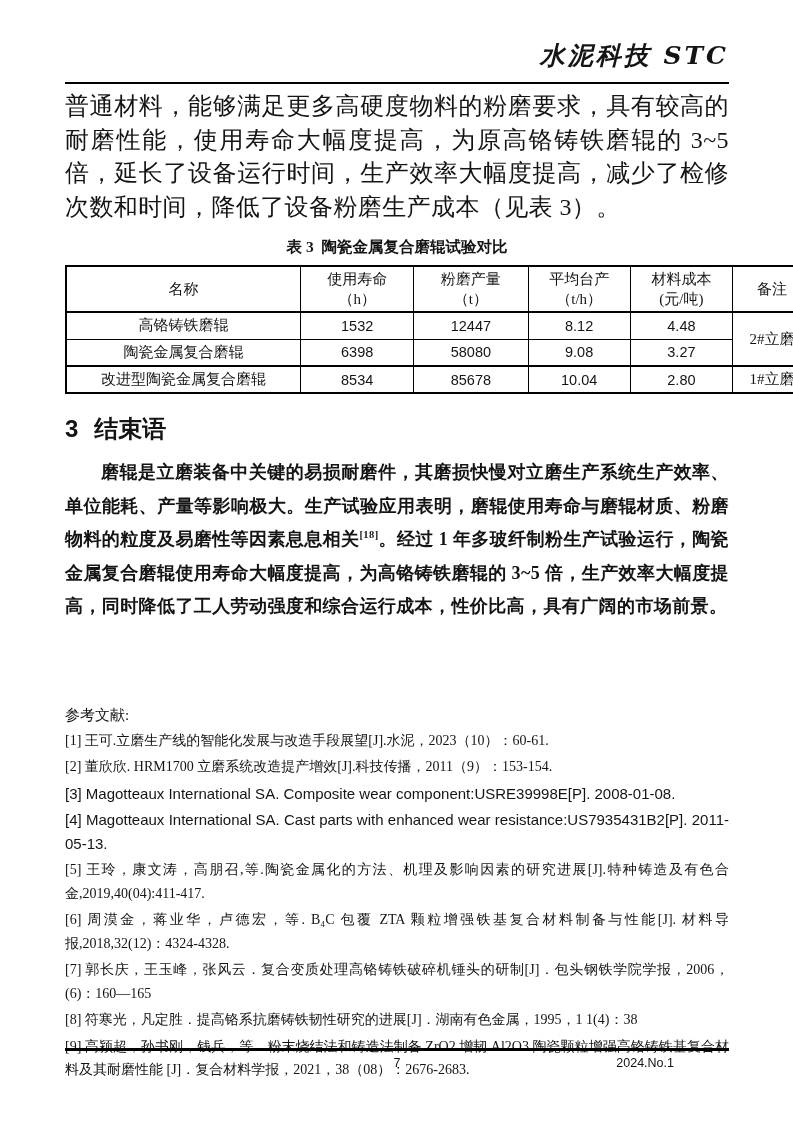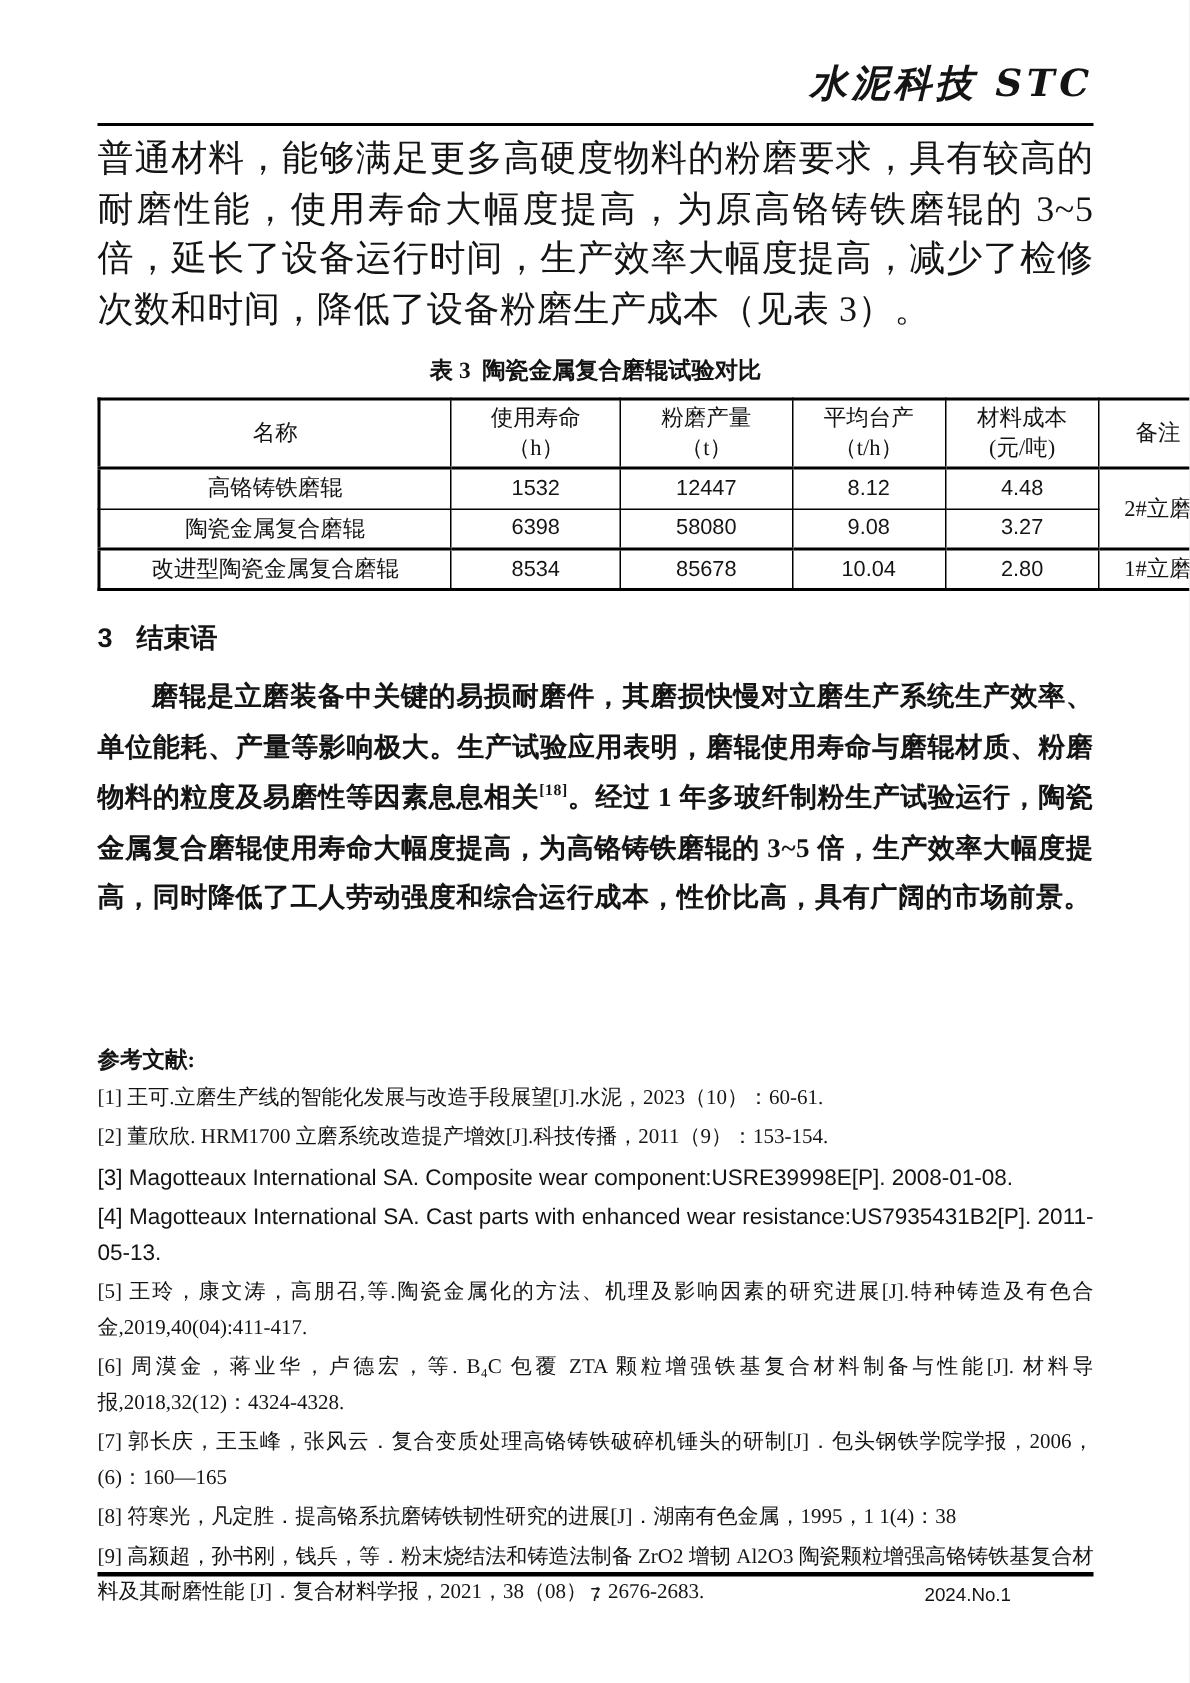--- a/index.html
+++ b/index.html
@@ -65,38 +65,38 @@
   .data-table tbody td { height:27px; }
   .data-table tbody tr.thick-top td { border-top:2px solid #000; }
   .data-table td.num {
     font-family:"Liberation Sans", sans-serif;
     font-size:14.5px;
   }
 
   .sec-heading {
     margin-top:19px;
     font-weight:bold;
-    font-size:18px;
+    font-size:24px;
     font-family:"Liberation Sans", sans-serif;
   }
   .sec-heading .sec-num { margin-right:16px; }
 
   .conclusion-para {
     margin-top:11px;
     font-size:18px;
     line-height:33.5px;
     text-align:justify;
     text-indent:2em;
     letter-spacing:0.4px;
     font-weight:bold;
   }
   .conclusion-para sup { font-size:10.5px; line-height:0; }
 
   .refs { margin-top:80px; }
-  .refs-heading { font-weight:bold; font-size:15px; line-height:22px; }
+  .refs-heading { font-weight:normal; font-size:15px; line-height:22px; }
   .ref-item {
     font-size:14px;
     line-height:23.5px;
     text-align:justify;
     margin-top:3px;
   }
   .ref-item.latin {
     font-family:"Liberation Sans", sans-serif;
     font-size:15px;
   }

